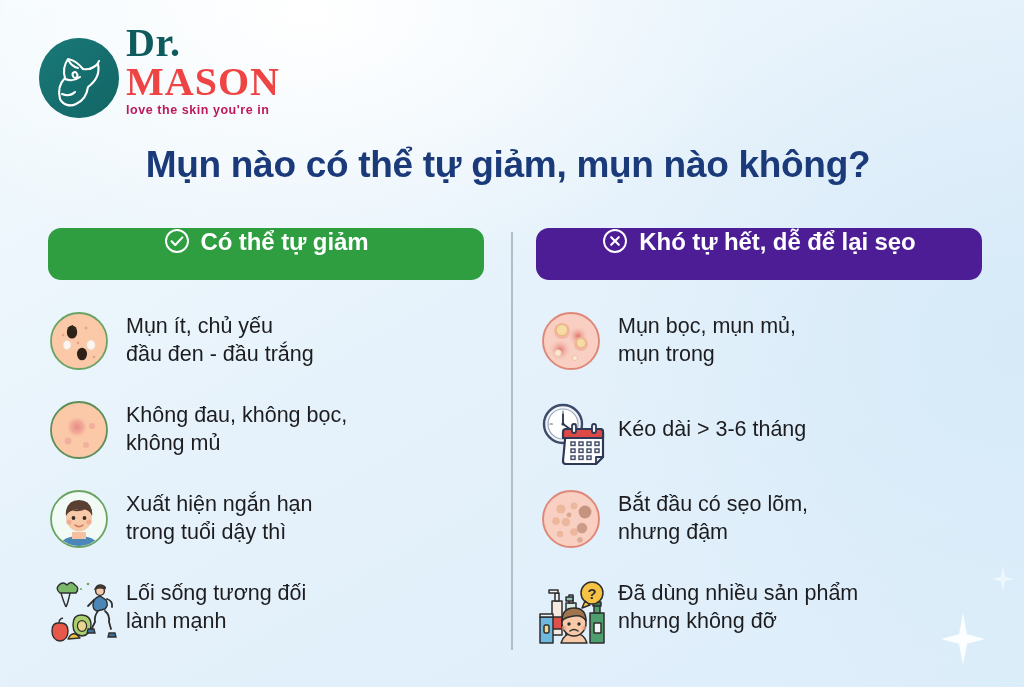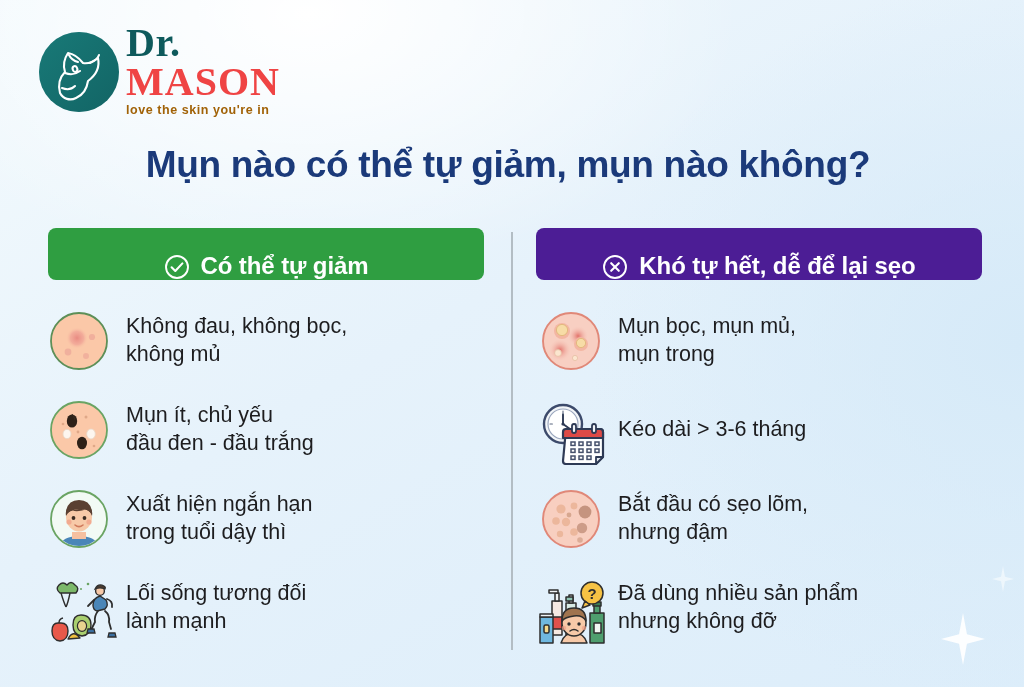--- a/index.html
+++ b/index.html
@@ -19,35 +19,35 @@
   .sparkle::before {
     content:""; display:block; width:100%; height:100%;
     background:#ffffff;
     clip-path: polygon(50% 0%, 59% 41%, 100% 50%, 59% 59%, 50% 100%, 41% 59%, 0% 50%, 41% 41%);
     opacity:.92; filter:blur(.3px);
   }
   .sparkle-br { left:941px; top:613px; width:44px; height:52px; }
   .sparkle-br2 { left:992px; top:566px; width:22px; height:26px; opacity:.55; }
 
   
-  .logo-block { position:absolute; left:38px; top:24px; display:flex; align-items:center; }
+  .logo-block { position:absolute; left:38px; top:24px; display:flex; align-items:flex-end; }
   .logo-mark { width:82px; height:82px; flex:0 0 82px; position:relative; }
   .wordmark { margin-left:6px; padding-bottom:2px; }
   .wm-dr {
     font-family:"Liberation Serif", serif;
     font-size:40px; font-weight:700; color:#0e5a5c;
     line-height:.95; letter-spacing:.5px;
   }
   .wm-mason {
     font-family:"Liberation Serif", serif;
     font-size:40px; font-weight:700; color:#ef4444;
     line-height:1.0; letter-spacing:1px;
   }
   .wm-tag {
-    font-size:12.5px; font-weight:700; color:#a16207;
+    font-size:12.5px; font-weight:700; color:#be185d;
     letter-spacing:.55px; margin-top:1px;
   }
 
   
   .page-title {
     position:absolute; left:0; right:8px; top:144px;
     text-align:center;
     font-size:37px; font-weight:700; color:#1b3a7a;
     letter-spacing:-.3px;
     white-space:nowrap;
@@ -57,22 +57,22 @@
   .columns { position:absolute; left:0; top:228px; width:1024px; height:430px; }
   .divider {
     position:absolute; left:511px; top:4px; width:2px; height:418px;
     background:#b3bdc4;
   }
   .col { position:absolute; top:0; }
   .col-left  { left:48px;  width:440px; }
   .col-right { left:536px; width:448px; }
 
   .badge {
-    height:52px; border-radius:8px;
-    display:flex; align-items:flex-end; justify-content:center;
+    height:52px; border-radius:13px;
+    display:flex; align-items:flex-start; justify-content:center;
     color:#ffffff; font-size:24px; font-weight:700; letter-spacing:-.1px;
   }
   .badge-green { background:#2f9e41; width:436px; }
   .badge-red   { background:#4c1d95; width:446px; }
   .badge-icon { width:26px; height:26px; margin-right:11px; flex:0 0 26px; }
 
   .items { margin-top:24px; }
   .item { display:flex; align-items:center; margin-bottom:17px; }
   .item-icon {
     width:62px; height:62px; flex:0 0 62px;
@@ -137,55 +137,55 @@
         </svg>
       </span>
       <span>Có thể tự giảm</span>
     </div>
 
     <div class="items">
 
       <div class="item">
         <span class="item-icon">
           <svg viewBox="0 0 62 62" width="62" height="62">
+            <circle cx="31" cy="31" r="28" fill="#fbc8a8" stroke="#6aa463" stroke-width="1.8"></circle>
+            <ellipse cx="24" cy="22" rx="5.2" ry="6.6" fill="#2e2118"></ellipse>
+            <path d="M24 15 q2.6 3 2.6 5.6" fill="none" stroke="#3c2c20" stroke-width="1"></path>
+            <ellipse cx="34" cy="44" rx="5" ry="6.3" fill="#2e2118"></ellipse>
+            <ellipse cx="19" cy="35" rx="4" ry="4.6" fill="#fdf6ef" stroke="#e8d8c8" stroke-width=".8"></ellipse>
+            <ellipse cx="43" cy="35" rx="4.3" ry="5" fill="#fdf6ef" stroke="#e8d8c8" stroke-width=".8"></ellipse>
+            <circle cx="38" cy="18" r="1.5" fill="#e0a888"></circle>
+            <circle cx="15" cy="25" r="1.3" fill="#e0a888"></circle>
+            <circle cx="30" cy="33" r="1.4" fill="#e0a888"></circle>
+            <circle cx="46" cy="47" r="1.3" fill="#e0a888"></circle>
+          </svg>
+        </span>
+        <span class="item-text">Mụn ít, chủ yếu
+đầu đen - đầu trắng</span>
+      </div>
+
+      <div class="item">
+        <span class="item-icon">
+          <svg viewBox="0 0 62 62" width="62" height="62">
             <defs>
               <radialGradient id="spot">
                 <stop offset="0%" stop-color="#e98b82"></stop>
                 <stop offset="60%" stop-color="#f0a396" stop-opacity=".75"></stop>
                 <stop offset="100%" stop-color="#fbc8a8" stop-opacity="0"></stop>
               </radialGradient>
             </defs>
             <circle cx="31" cy="31" r="28" fill="#fbc8a8" stroke="#5d8f57" stroke-width="1.8"></circle>
             <circle cx="29" cy="28" r="11" fill="url(#spot)"></circle>
             <circle cx="44" cy="27" r="3.1" fill="#eeaa9a" opacity=".85"></circle>
             <circle cx="20" cy="42" r="3.4" fill="#eeaa9a" opacity=".8"></circle>
             <circle cx="38" cy="46" r="3" fill="#eeaa9a" opacity=".75"></circle>
           </svg>
         </span>
         <span class="item-text">Không đau, không bọc,
 không mủ</span>
-      </div>
-
-      <div class="item">
-        <span class="item-icon">
-          <svg viewBox="0 0 62 62" width="62" height="62">
-            <circle cx="31" cy="31" r="28" fill="#fbc8a8" stroke="#6aa463" stroke-width="1.8"></circle>
-            <ellipse cx="24" cy="22" rx="5.2" ry="6.6" fill="#2e2118"></ellipse>
-            <path d="M24 15 q2.6 3 2.6 5.6" fill="none" stroke="#3c2c20" stroke-width="1"></path>
-            <ellipse cx="34" cy="44" rx="5" ry="6.3" fill="#2e2118"></ellipse>
-            <ellipse cx="19" cy="35" rx="4" ry="4.6" fill="#fdf6ef" stroke="#e8d8c8" stroke-width=".8"></ellipse>
-            <ellipse cx="43" cy="35" rx="4.3" ry="5" fill="#fdf6ef" stroke="#e8d8c8" stroke-width=".8"></ellipse>
-            <circle cx="38" cy="18" r="1.5" fill="#e0a888"></circle>
-            <circle cx="15" cy="25" r="1.3" fill="#e0a888"></circle>
-            <circle cx="30" cy="33" r="1.4" fill="#e0a888"></circle>
-            <circle cx="46" cy="47" r="1.3" fill="#e0a888"></circle>
-          </svg>
-        </span>
-        <span class="item-text">Mụn ít, chủ yếu
-đầu đen - đầu trắng</span>
       </div>
 
       <div class="item">
         <span class="item-icon">
           <svg viewBox="0 0 62 62" width="62" height="62">
             <circle cx="31" cy="31" r="28" fill="#f2faf5" stroke="#6aa463" stroke-width="1.8"></circle>
             <clipPath id="cb">
                 <circle cx="31" cy="31" r="27"></circle>
               </clipPath>
             <g clip-path="url(#cb)">

